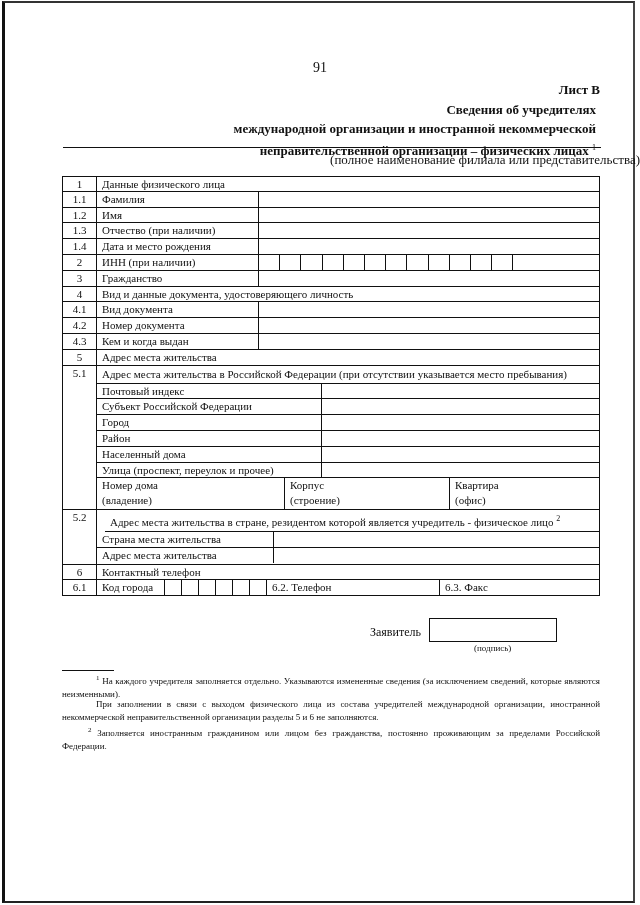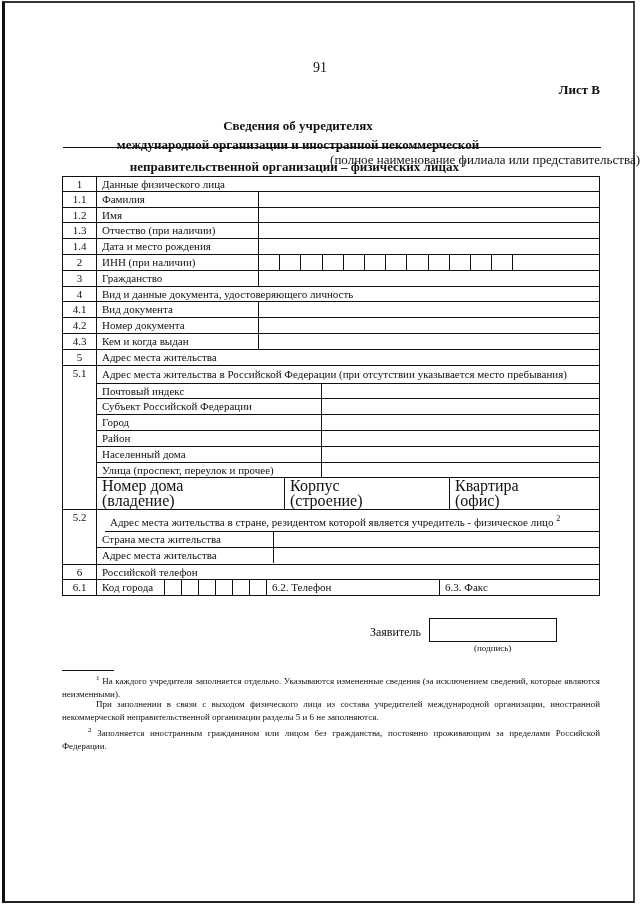--- a/index.html
+++ b/index.html
@@ -4,21 +4,21 @@
 <style>
   html, body { margin:0; padding:0; background:#ffffff; }
   body { width:640px; height:905px; position:relative; overflow:hidden;
          font-family:"Liberation Serif", "DejaVu Serif", serif; color:#111; }
   .page-border { position:absolute; left:2px; top:1px; width:633px; height:902px;
                  border-left:3px solid #111; border-top:2px solid #333; border-right:2px solid #444;
                  border-bottom:2px solid #222; box-sizing:border-box; }
   .abs { position:absolute; }
   .page-num { left:0; width:640px; top:20px; text-align:center; font-size:14px;margin-top:40px; }
   .sheet { right:40px; top:82px; font-size:13px; font-weight:bold; }
-  .title { left:0; width:596px; top:116px; text-align:center; font-size:13px; font-weight:bold; line-height:19px; }
+  .title { left:0; width:596px; top:100px; text-align:right; font-size:13px; font-weight:bold; line-height:19px; }
   .title sup { font-size:8px; font-weight:normal; vertical-align:super; }
   .name-line { left:63px; top:147px; width:538px; border-top:1.5px solid #111; }
   .name-caption { left:0; width:640px; top:152px; text-align:right; font-size:13px; }
 
   .tbl { position:absolute; left:62px; top:176px; width:538px; }
   .row { position:relative; display:flex; border:1.5px solid #111; border-top:none; box-sizing:border-box; height:15.8px; }
   .row.first { border-top:1.5px solid #111; }
   .num { width:33px; flex:none; border-right:1.5px solid #111; text-align:center; font-size:11px; line-height:15px; }
   .lbl { padding-left:5px; font-size:11px; line-height:15px; white-space:nowrap; box-sizing:border-box; }
   .fill { flex:1; }
@@ -29,21 +29,21 @@
   
   .addr { position:relative; display:flex; border:1.5px solid #111; border-top:none; box-sizing:border-box; }
   .addr .num { align-self:stretch; }
   .addr-body { flex:1; display:flex; flex-direction:column; }
   .addr-head { font-size:11px; line-height:15px; padding:1px 5px; border-bottom:1.2px solid #111; }
   .sub { display:flex; height:15.8px; border-bottom:1.2px solid #111; box-sizing:border-box;flex-direction:column; }
   .sub:last-child { border-bottom:none; }
   .sub .sl { width:225px; flex:none; border-right:1.2px solid #111; padding-left:5px; font-size:11px; line-height:15px; box-sizing:border-box; white-space:nowrap; }
   .sub .sl.w52 { width:177px; }
   .house { display:flex; height:31px; }
-  .house > div { font-size:16px; line-height:15px; padding-left:5px; box-sizing:border-box; border-right:1.2px solid #111; }
+  .house > div { font-size:11px; line-height:15px; padding-left:5px; box-sizing:border-box; border-right:1.2px solid #111; }
   .house > div:last-child { border-right:none; flex:1; }
   .addr52-head { font-size:11px; line-height:15px; padding:1px 5px; border-bottom:1.2px solid #111; white-space:nowrap;margin-left:8px; }
   .addr52-head sup { font-size:8px; }
 
   .phone-cells .b { width:17px; }
 
   .applicant-label { left:370px; top:625px; font-size:12px; }
   .sign-box { left:429px; top:618px; width:128px; height:24px; border:1.5px solid #111; box-sizing:border-box; }
   .sign-caption { left:474px; top:643px; font-size:9px; }
 
@@ -210,21 +210,21 @@
       </div>
       <div class="sub">
         <div class="sl w52">Адрес места жительства</div>
         <div class="fill"></div>
       </div>
     </div>
   </div>
 
   <div class="row">
     <div class="num">6</div>
-    <div class="lbl fill">Российской телефон</div>
+    <div class="lbl fill">Контактный телефон</div>
   </div>
   <div class="row">
     <div class="num">6.1</div>
     <div class="lbl" style="width:68px;flex:none;border-right:1.2px solid #111;">Код города</div>
     <div class="boxes phone-cells" id="code-cells">
         <div class="b"></div>
         <div class="b"></div>
         <div class="b"></div>
         <div class="b"></div>
         <div class="b"></div>

